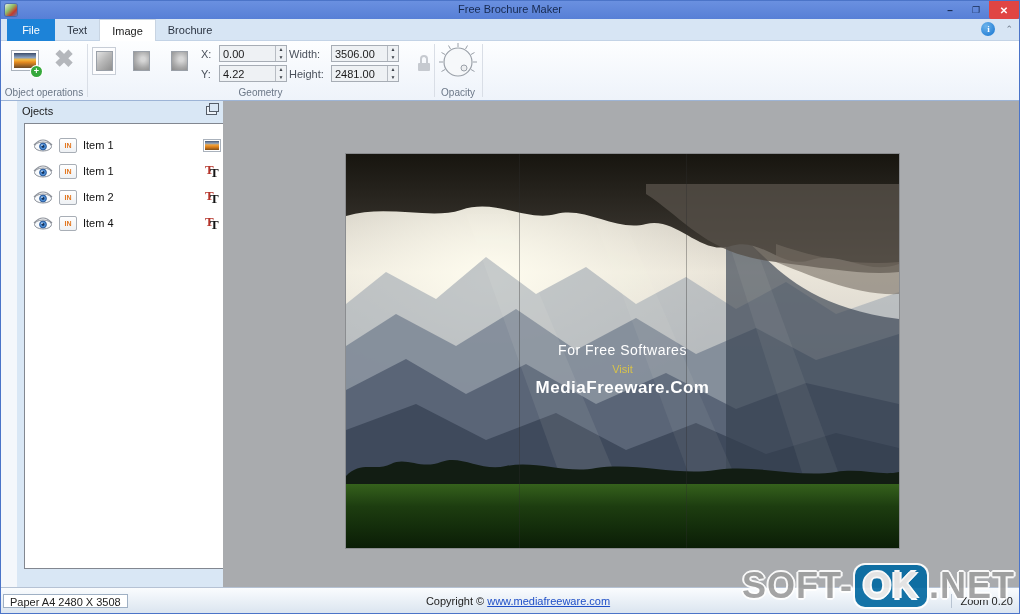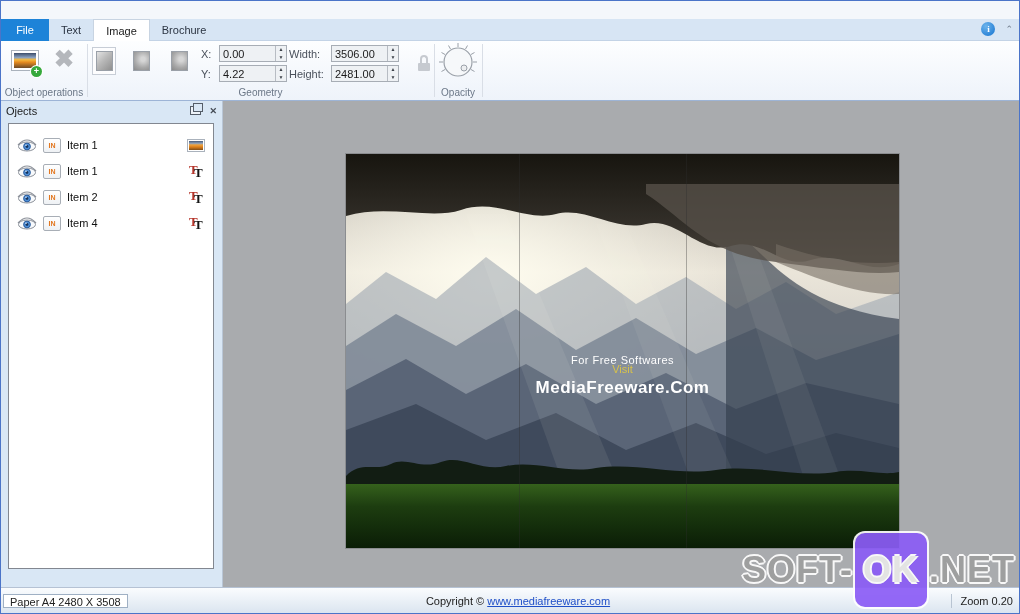--- a/index.html
+++ b/index.html
@@ -14,21 +14,21 @@
   .title-text { position:absolute; left:0; right:0; top:2px; text-align:center; color:#16294f; font-size:11px; }
   .win-controls { position:absolute; right:0; top:0; height:18px; display:flex; align-items:stretch; }
   .win-btn { width:26px; display:flex; align-items:center; justify-content:center; color:#16294f; font-size:10px; }
   .win-btn.min::before { content:"–"; font-weight:bold; }
   .win-btn.max::before { content:"❐"; font-size:9px; }
   .win-btn.close { width:30px; background:#e04543; border-radius:0 0 2px 2px; }
   .win-btn.close::before { content:"✕"; color:#fff; font-size:10px; font-weight:bold; }
 
   
   .tabrow { position:absolute; left:0; top:18px; right:0; height:22px; background:#d7e5f4; border-bottom:1px solid #c3d3e6; }
-  .tabs { position:absolute; left:0; top:0; height:22px; display:flex; }
+  .tabs { position:absolute; left:6px; top:0; height:22px; display:flex; }
   .tab { height:22px; padding:0 12px; display:flex; align-items:center; justify-content:center; color:#2b3442; cursor:default; }
   .tab.file { background:#1d83d8; color:#fff; min-width:48px; }
   .tab.selected { background:#fff; border:1px solid #c8d4e2; border-bottom:none; color:#1a1a1a; }
   .tabrow-icons { position:absolute; right:6px; top:3px; display:flex; gap:10px; align-items:center; }
   .info-icon { width:14px; height:14px; border-radius:50%; background:radial-gradient(circle at 35% 30%,#6db4ec,#2e86d8 70%);
     color:#fff; display:flex; align-items:center; justify-content:center; font:bold 9px "Liberation Serif",serif; }
   .info-icon::before { content:"i"; }
   .chevron-up { color:#6e7a88; font-size:9px; }
   .chevron-up::before { content:"⌃"; }
 
@@ -66,21 +66,21 @@
 
   .lock-icon { position:absolute; left:416px; top:14px; width:14px; height:17px; }
   .lock-shackle { width:8px; height:8px; margin:0 auto; border:2px solid #c6cad0; border-bottom:none; border-radius:4px 4px 0 0; }
   .lock-body { width:12px; height:8px; margin:0 auto; background:#c6cad0; border-radius:1px; }
 
   .opacity-dial { position:absolute; left:435px; top:1px; }
 
   
   .main { position:absolute; left:0; top:100px; right:0; bottom:18px; }
 
-  .objects-panel { position:absolute; left:0; top:0; width:222px; bottom:0; background:#d9e7f5; border-right:1px solid #b9c6d6; }
+  .objects-panel { position:absolute; left:16px; top:0; width:222px; bottom:0; background:#d9e7f5; border-right:1px solid #b9c6d6; }
   .panel-header { position:absolute; left:0; right:0; top:0; height:19px; display:flex; align-items:center; padding:0 5px; color:#1a1a1a; }
   .panel-title { flex:1; }
   .float-icon { width:11px; height:9px; border:1px solid #555d68; position:relative; margin-right:8px; background:#eef3f9; }
   .float-icon::before { content:""; position:absolute; left:2px; top:-4px; width:8px; height:7px; border:1px solid #555d68; background:#d9e7f5; }
   .panel-close { color:#444b55; font-size:9px; font-weight:bold; }
   .panel-close::before { content:"✕"; }
   .objects-list { position:absolute; left:7px; right:8px; top:22px; bottom:26px; background:#fff; border:1px solid #828790; padding:8px 8px; }
   .obj-row { display:flex; align-items:center; height:26px; gap:6px; }
   .in-badge { width:18px; height:15px; border:1px solid #a8aeb6; border-radius:2px; background:linear-gradient(180deg,#fff,#eef1f4);
     color:#e2761e; font:bold 7px "Liberation Sans",sans-serif; display:flex; align-items:center; justify-content:center; }
@@ -89,44 +89,53 @@
   .tt-icon .t-red, .tt-icon .t-black { position:absolute; font:bold 13px "Liberation Serif",serif; }
   .t-red { left:0; top:0; color:#b5342a; } .t-red::before { content:"T"; }
   .t-black { left:5px; top:3px; color:#141414; } .t-black::before { content:"T"; }
   .mini-photo { width:18px; height:13px; border:1px solid #aab2bc; box-shadow:inset 0 0 0 1px #fff;
     background:linear-gradient(180deg,#2b3a55 0%,#8aa0bd 30%,#f0a23c 45%,#d97d1a 65%,#5c3d1c 100%); }
 
   .canvas { position:absolute; left:222px; top:0; right:0; bottom:0; background:#a9abae; overflow:hidden; }
   .paper { position:absolute; left:123px; top:53px; width:553px; height:394px; box-shadow:0 0 0 1px #8b8d90; }
   .paper svg.scene { position:absolute; left:0; top:0; width:553px; height:394px; display:block; }
   .overlay-text { position:absolute; left:0; right:0; text-align:center; color:#fff; }
-  .ov1 { top:200px; font-size:11px; letter-spacing:0.5px; }
+  .ov1 { top:188px; font-size:14px; letter-spacing:0.5px; }
   .ov2 { top:209px; font-size:11px; color:#d8c24a; }
   .ov3 { top:224px; font-size:17px; font-weight:bold; letter-spacing:0.5px; }
 
   
   .statusbar { position:absolute; left:0; bottom:0; right:0; height:26px; background:linear-gradient(180deg,#fafcfe,#dbe5f0);
     border-top:1px solid #b5c2d4; display:flex; align-items:center; }
   .paper-cell { margin:1px 0 1px 2px; padding:0 6px; height:14px; line-height:14px; background:#fff; border:1px solid #9fb0c4; color:#222; }
   .copy-cell { position:absolute; left:16px; right:0; text-align:center; color:#222; }
   .copy-cell a { color:#1f4fc8; text-decoration:underline; }
   .zoom-cell { margin-left:auto; border-left:1px solid #b8c4d2; padding:0 6px 0 8px; height:14px; line-height:14px; color:#222; }
 
   
   .watermark { position:absolute; right:4px; bottom:6px; z-index:40; font-weight:bold; font-size:36px; letter-spacing:1px;
     display:flex; align-items:center; opacity:0.92; }
   .wm-txt { color:#9e9e9e; text-shadow:-2px 0 #fff,2px 0 #fff,0 -2px #fff,0 2px #fff,-1px -1px #fff,1px 1px #fff,-1px 1px #fff,1px -1px #fff; }
-  .wm-badge { background:#8b5cf6; border-radius:10px; padding:16px 8px; margin:0 2px; color:#e8e8e8;
+  .wm-badge { background:#0369a1; border-radius:10px; padding:0 8px; margin:0 2px; color:#e8e8e8;
     text-shadow:-2px 0 #fff,2px 0 #fff,0 -2px #fff,0 2px #fff; box-shadow:0 0 0 2px #fff; }
 </style>
 </head>
 <body>
 
 <div id="app">
 
+  <div class="titlebar">
+    <span class="app-icon"></span>
+    <div class="title-text">Free Brochure Maker</div>
+    <div class="win-controls">
+      <span class="win-btn min"></span>
+      <span class="win-btn max"></span>
+      <span class="win-btn close"></span>
+    </div>
+  </div>
 
   <div class="tabrow">
     <div class="tabs">
       <div class="tab file">File</div>
       <div class="tab">Text</div>
       <div class="tab selected">Image</div>
       <div class="tab">Brochure</div>
     </div>
     <div class="tabrow-icons">
       <span class="info-icon"></span>

